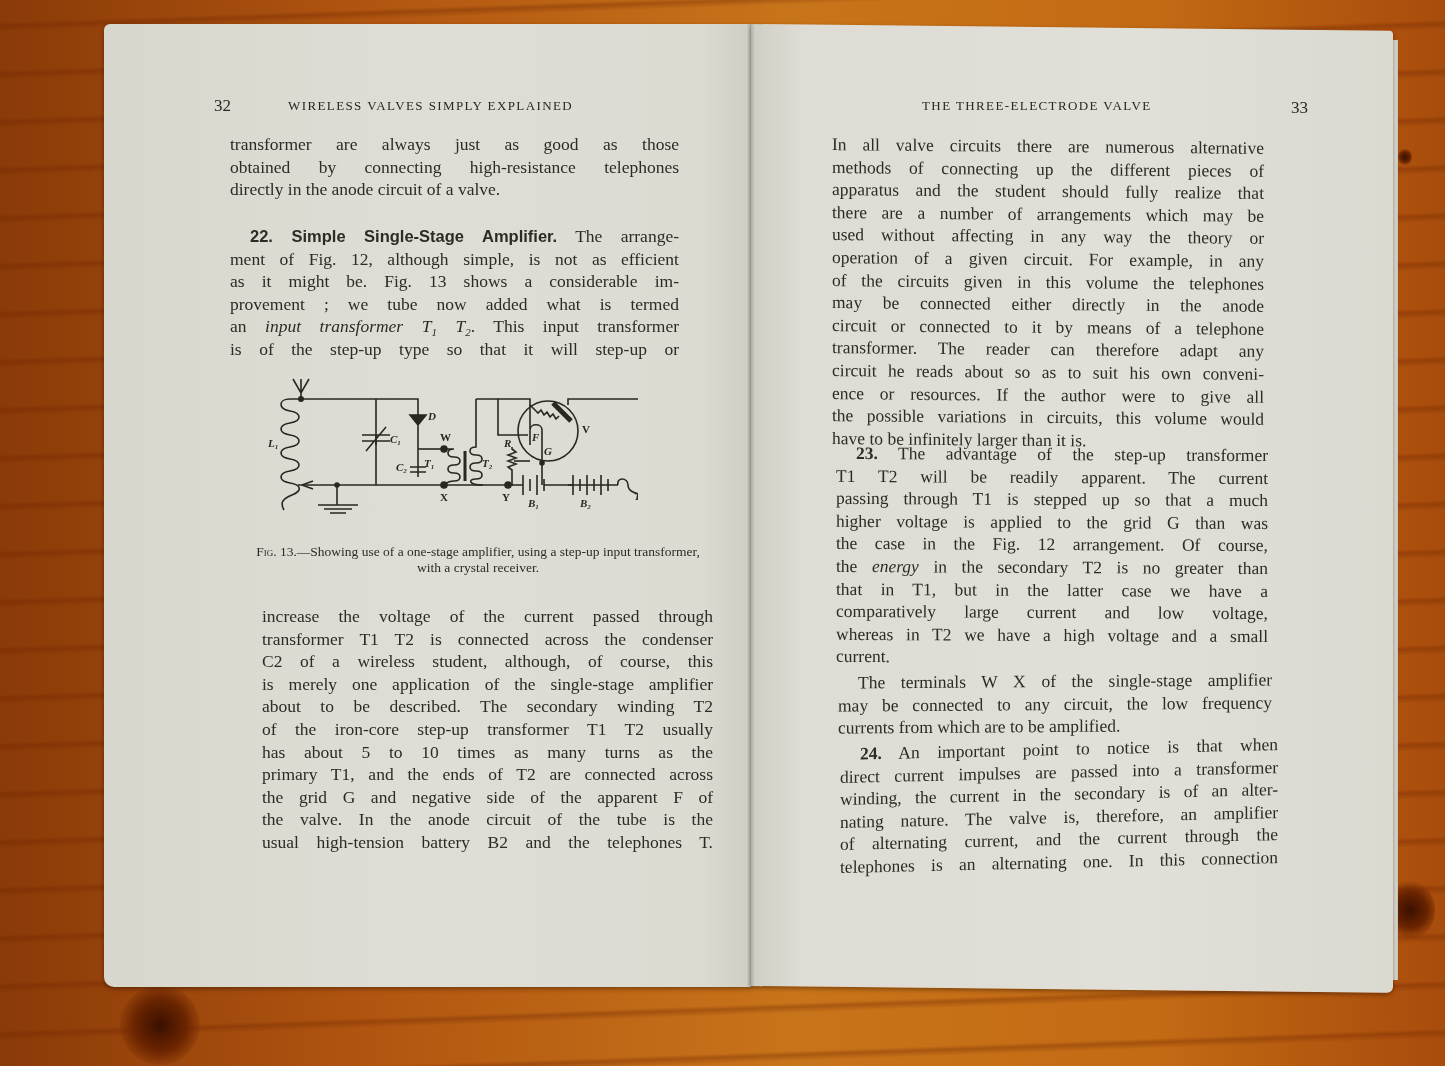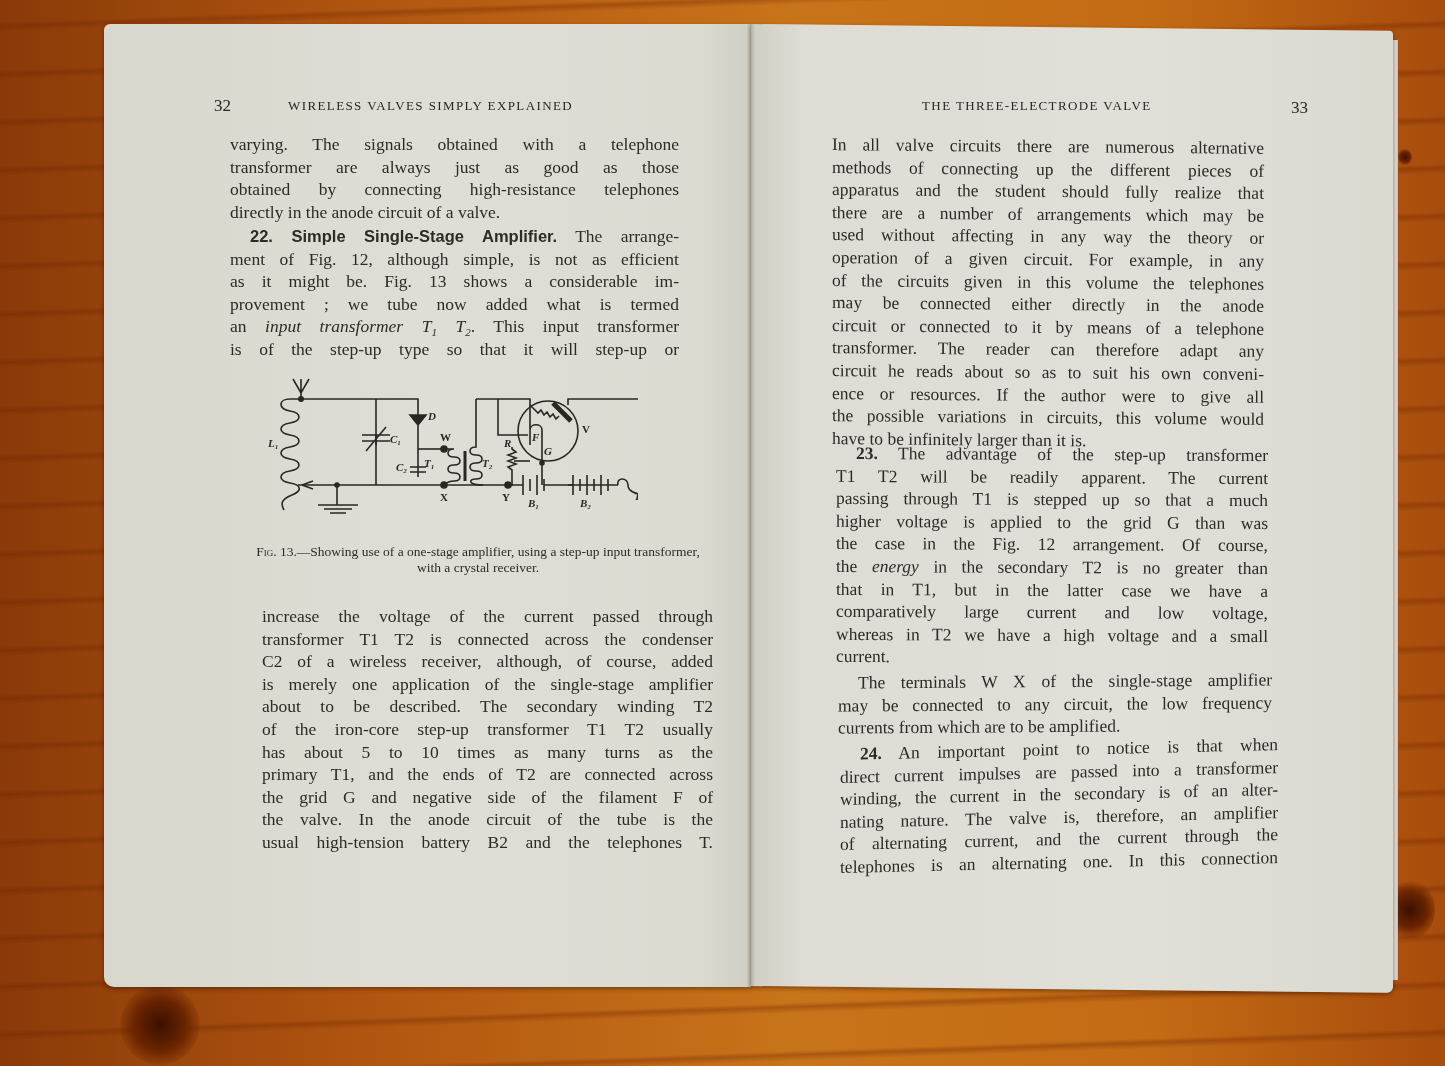--- a/index.html
+++ b/index.html
@@ -48,21 +48,20 @@
 
 <div class="page-stack"></div>
 <div class="page page-left"></div>
 <div class="page page-right"></div>
 <div class="gutter"></div>
 
 <div class="page-num" style="left:214px;top:96px;">32</div>
 <div class="running-head" style="left:288px;top:98px;">WIRELESS VALVES SIMPLY EXPLAINED</div>
 
 <div class="text-block" style="left:230px;top:133px;width:449px;">
-  <span class="line">varying.  The signals obtained with a telephone</span>
   <span class="line">transformer are always just as good as those</span>
   <span class="line">obtained by connecting high-resistance telephones</span>
   <span class="line last">directly in the anode circuit of a valve.</span>
 </div>
 
 <div class="text-block" style="left:230px;top:225px;width:449px;">
   <span class="line" style="padding-left:20px;"><span class="bold">22. Simple Single-Stage Amplifier.</span><span> The arrange-</span></span>
   <span class="line">ment of Fig. 12, although simple, is not as efficient</span>
   <span class="line">as it might be.  Fig. 13 shows a considerable im-</span>
   <span class="line">provement ;  we tube now added what is termed</span>
@@ -142,27 +141,27 @@
   </g>
 </svg>
 
 <div class="caption">
   <span class="sc">Fig. 13.</span><span>—Showing use of a one-stage amplifier, using a step-up input transformer, with a crystal receiver.</span>
 </div>
 
 <div class="text-block" style="left:230px;top:605px;width:451px;margin-left:32px;">
   <span class="line">increase the voltage of the current passed through</span>
   <span class="line">transformer T1 T2 is connected across the condenser</span>
-  <span class="line">C2 of a wireless receiver, although, of course, added</span>
+  <span class="line">C2 of a wireless student, although, of course, this</span>
   <span class="line">is merely one application of the single-stage amplifier</span>
   <span class="line">about to be described.  The secondary winding T2</span>
   <span class="line">of the iron-core step-up transformer T1 T2 usually</span>
   <span class="line">has about 5 to 10 times as many turns as the</span>
   <span class="line">primary T1, and the ends of T2 are connected across</span>
-  <span class="line">the grid G and negative side of the filament F of</span>
+  <span class="line">the grid G and negative side of the apparent F of</span>
   <span class="line">the valve.  In the anode circuit of the tube is the</span>
   <span class="line">usual high-tension battery B2 and the telephones T.</span>
 </div>
 
 <div class="running-head" style="left:922px;top:98px;">THE THREE-ELECTRODE VALVE</div>
 <div class="page-num" style="left:1244px;top:98px;margin-left:47px;">33</div>
 
 <div class="text-block" style="left:832px;top:135px;width:432px;transform:skewY(0.5deg);">
   <span class="line">In all valve circuits there are numerous alternative</span>
   <span class="line">methods of connecting up the different pieces of</span>

